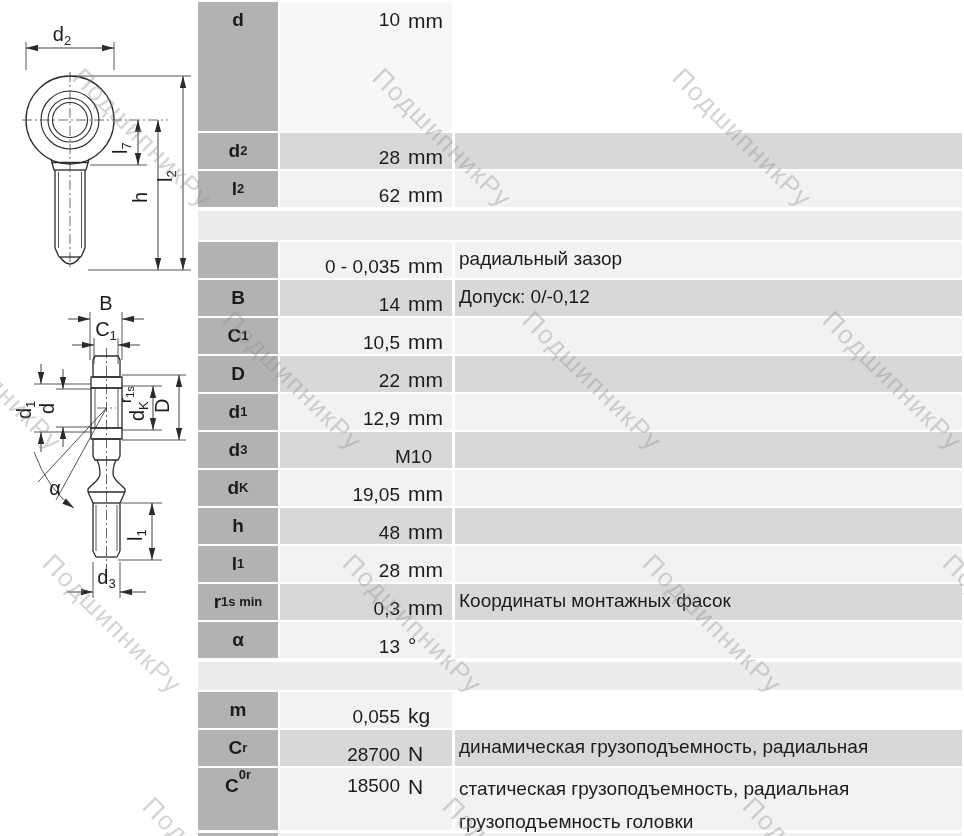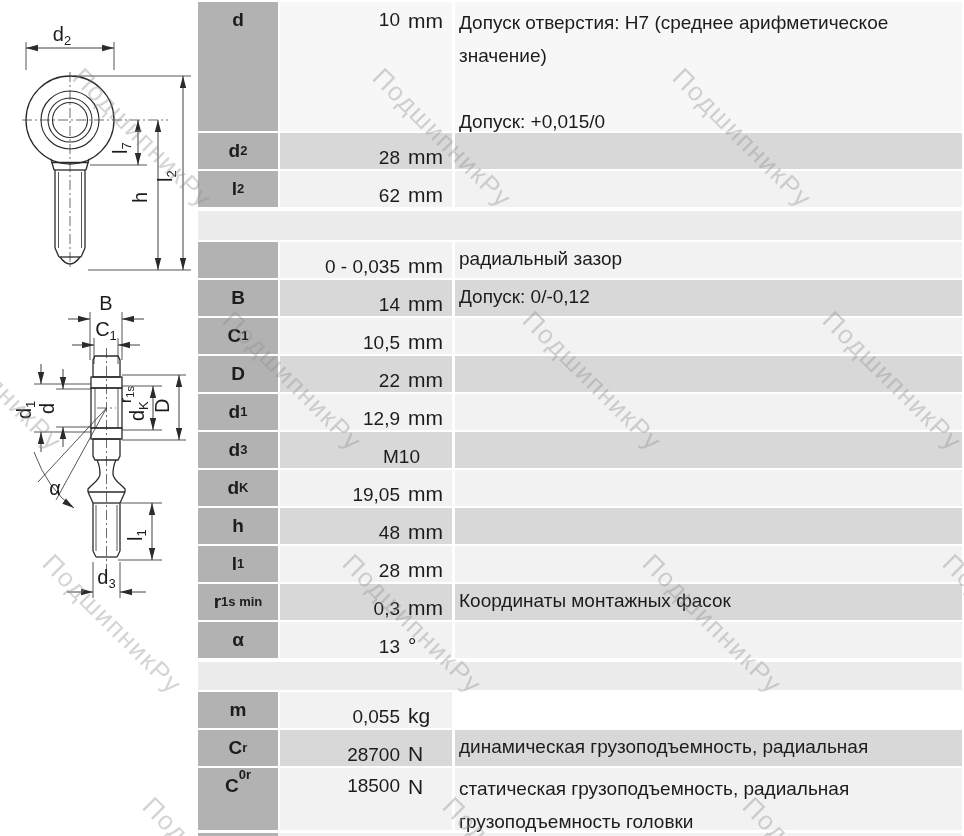--- a/index.html
+++ b/index.html
@@ -32,21 +32,21 @@
     display:flex;justify-content:center;align-items:center;font-weight:bold;font-size:19px;
     white-space:nowrap;}
   .row .cell-label sub{font-size:13px;line-height:0;}
   .shade-dark{--rowbg:var(--row-dark);}
   .shade-light{--rowbg:var(--row-light);}
   .shade-first{--rowbg:var(--row-first);}
   .cell-valuearea{width:172px;flex:0 0 172px;background:var(--rowbg);
     display:flex;align-items:flex-end;box-sizing:border-box;}
   .cell-value{flex:1;text-align:right;font-size:19px;white-space:nowrap;}
   .cell-unit{width:52px;flex:0 0 52px;box-sizing:border-box;padding-left:8px;font-size:21px;}
-  .no-unit .cell-value{padding-right:32px;}
+  .no-unit .cell-value{padding-right:20px;}
   .cell-divider{width:3px;flex:0 0 3px;background:#fff;}
   .cell-desc{flex:1;background:var(--rowbg);box-sizing:border-box;padding:0 6px 0 4px;
     display:flex;flex-direction:column;
     font-size:19px;line-height:33px;}
   .desc-line{min-height:33px;white-space:nowrap;}
   .top-align .cell-label{align-items:flex-start;padding-top:7px;}
   .top-align .cell-valuearea{align-items:flex-start;padding-top:7px;}
   .top-align .cell-desc{justify-content:flex-start;padding-top:4px;}
   .spacer{background:var(--spacer);box-sizing:border-box;
     border-top:2px solid #fff;border-bottom:2px solid #fff;}
@@ -207,26 +207,20 @@
     <div id="rows">
         <div class="row shade-first top-align" style="height: 131px;">
           <div class="cell-label">
             <span>d</span>
           </div>
           <div class="cell-valuearea">
             <span class="cell-value">10</span>
             <span class="cell-unit">mm</span>
           </div>
           <div class="cell-divider"></div>
-          <div class="cell-desc">
-            <div class="desc-line">Допуск отверстия: H7 (среднее арифметическое</div>
-            <div class="desc-line">значение)</div>
-            <div class="desc-line"></div>
-            <div class="desc-line">Допуск: +0,015/0</div>
-          </div>
         </div>
         <div class="row shade-dark">
           <div class="cell-label">
             <span>d</span>
             <sub>2</sub>
           </div>
           <div class="cell-valuearea">
             <span class="cell-value">28</span>
             <span class="cell-unit">mm</span>
           </div>

